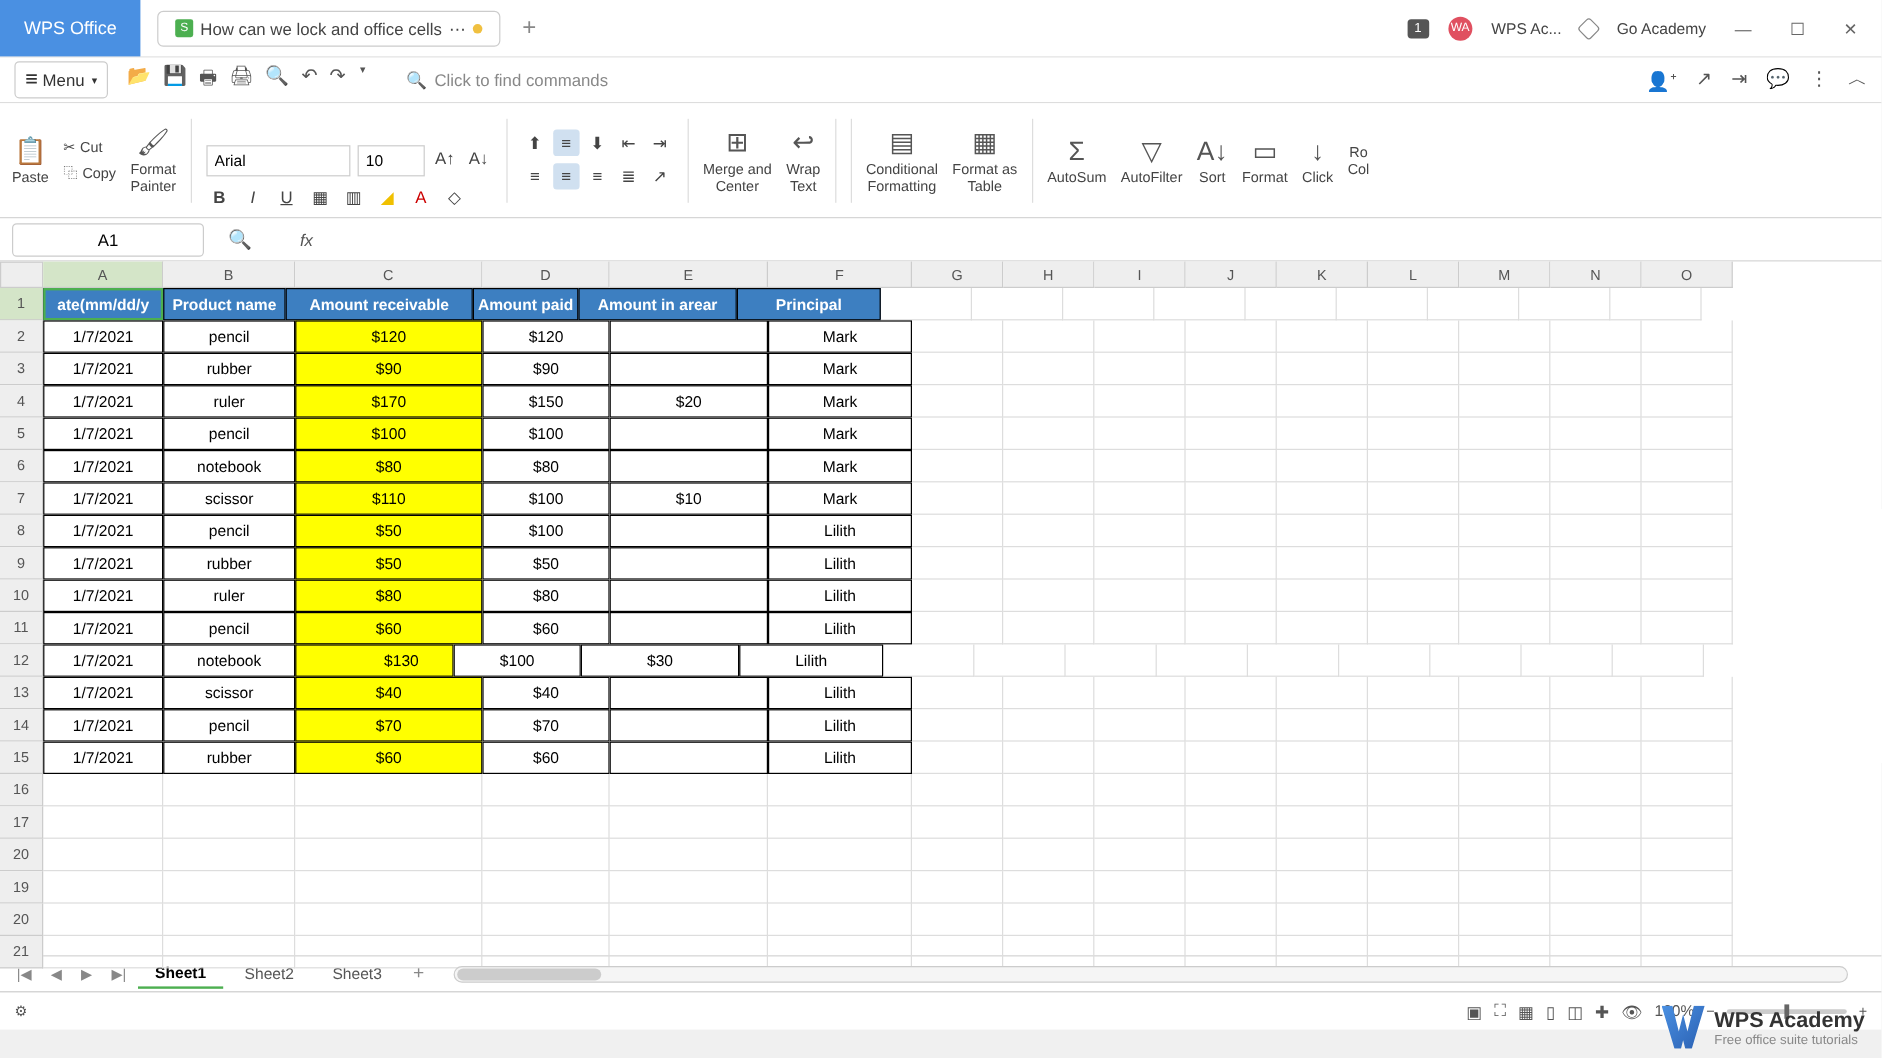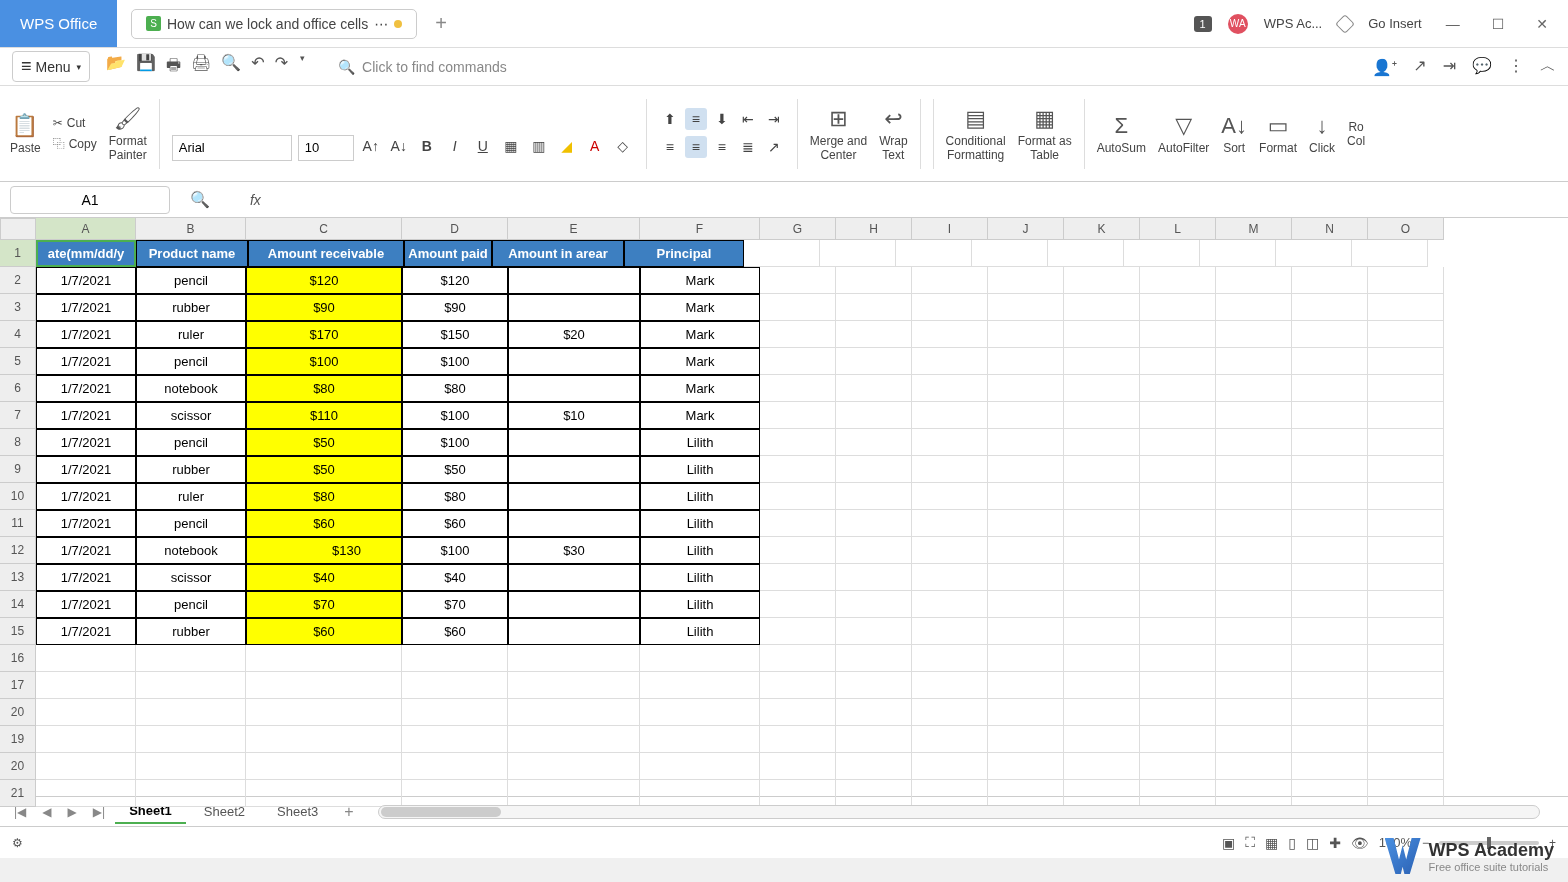--- a/index.html
+++ b/index.html
@@ -29,21 +29,21 @@
 .tab.active { background: #4caf50; color: #fff; padding: 5px 14px; border-radius: 14px; }
 .search-cmd { margin-left: 28px; color: #888; font-size: 14px; display: flex; align-items: center; gap: 6px; }
 .menubar-right { margin-left: auto; display: flex; gap: 16px; font-size: 16px; color: #555; }
 
 .ribbon { height: 96px; background: #fff; display: flex; align-items: center; padding: 0 10px; border-bottom: 1px solid #ccc; gap: 12px; }
 .rgroup { display: flex; flex-direction: column; align-items: center; gap: 2px; font-size: 12px; color: #444; }
 .rgroup-row { display: flex; flex-direction: column; gap: 6px; font-size: 12px; color: #444; }
 .rgroup-row > div { display: flex; align-items: center; gap: 4px; }
 .rico { font-size: 22px; color: #555; }
 .sep { width: 1px; height: 70px; background: #ddd; }
-.font-box { display: flex; flex-direction: row; gap: 6px; margin-top: 28px; }
+.font-box { display: flex; flex-direction: column; gap: 6px; margin-top: 28px; }
 .font-box .row1 { display: flex; gap: 6px; }
 .font-sel { width: 120px; height: 26px; border: 1px solid #ccc; padding: 2px 6px; font-size: 13px; background: #fff; }
 .size-sel { width: 56px; height: 26px; border: 1px solid #ccc; padding: 2px 6px; font-size: 13px; background: #fff; }
 .ficon { width: 22px; height: 22px; display: flex; align-items: center; justify-content: center; font-size: 14px; color: #444; cursor: pointer; }
 .align-grid { display: grid; grid-template-columns: repeat(5, 22px); grid-template-rows: 24px 24px; gap: 4px; }
 .align-grid .ficon.sel { background: #d0e0f0; border-radius: 3px; }
 .num-sel { width: 130px; height: 26px; border: 1px solid #ccc; padding: 2px 6px; font-size: 13px; background: #fff; }
 .num-row { display: flex; gap: 10px; margin-top: 6px; font-size: 14px; color: #555; }
 
 .namebox-row { height: 36px; background: #fff; display: flex; align-items: center; border-bottom: 1px solid #ccc; }
@@ -101,21 +101,21 @@
     <span>How can we lock and office cells</span>
     <span>⋯</span>
     <span class="tab-modified"></span>
   </div>
   <div class="add-tab">+</div>
   <div class="title-right">
     <span class="one-ind">1</span>
     <span class="avatar">WA</span>
     <span class="user-txt">WPS Ac...</span>
     <span class="premium-ico"></span>
-    <span class="user-txt">Go Insert</span>
+    <span class="user-txt">Go Academy</span>
     <span class="win-btn">—</span>
     <span class="win-btn">☐</span>
     <span class="win-btn">✕</span>
   </div>
 </div>
 
 <div class="menubar">
   <div class="menu-btn">
     <span class="hamb"></span>
     <span>Menu</span>
@@ -291,21 +291,21 @@
       <div class="row-h">16</div>
       <div class="row-h">17</div>
       <div class="row-h">20</div>
       <div class="row-h">19</div>
       <div class="row-h">20</div>
       <div class="row-h">21</div>
     </div>
   <div class="grid" id="grid">
       <div class="grow">
         <div class="cell hdr-cell selected-cell" style="width: 100px;">ate(mm/dd/y</div>
-        <div class="cell hdr-cell" style="width: 112px;">Product name</div>
+        <div class="cell hdr-cell" style="width: 102px;">Product name</div>
         <div class="cell hdr-cell" style="width: 156px;">Amount receivable</div>
         <div class="cell hdr-cell" style="width: 88px;">Amount paid</div>
         <div class="cell hdr-cell" style="width: 132px;">Amount in arear</div>
         <div class="cell hdr-cell" style="width: 120px;">Principal</div>
         <div class="cell" style="width: 76px;"></div>
         <div class="cell" style="width: 76px;"></div>
         <div class="cell" style="width: 76px;"></div>
         <div class="cell" style="width: 76px;"></div>
         <div class="cell" style="width: 76px;"></div>
         <div class="cell" style="width: 76px;"></div>
@@ -479,21 +479,21 @@
         <div class="cell" style="width: 76px;"></div>
         <div class="cell" style="width: 76px;"></div>
         <div class="cell" style="width: 76px;"></div>
         <div class="cell" style="width: 76px;"></div>
         <div class="cell" style="width: 76px;"></div>
         <div class="cell" style="width: 76px;"></div>
       </div>
       <div class="grow">
         <div class="cell data-cell" style="width: 100px;">1/7/2021</div>
         <div class="cell data-cell" style="width: 110px;">notebook</div>
-        <div class="cell data-cell yellow" style="width: 156px; padding-left: 45px;">$130</div>
+        <div class="cell data-cell yellow" style="width: 132px; padding-left: 45px;">$130</div>
         <div class="cell data-cell" style="width: 106px;">$100</div>
         <div class="cell data-cell" style="width: 132px;">$30</div>
         <div class="cell data-cell" style="width: 120px;">Lilith</div>
         <div class="cell" style="width: 76px;"></div>
         <div class="cell" style="width: 76px;"></div>
         <div class="cell" style="width: 76px;"></div>
         <div class="cell" style="width: 76px;"></div>
         <div class="cell" style="width: 76px;"></div>
         <div class="cell" style="width: 76px;"></div>
         <div class="cell" style="width: 76px;"></div>

